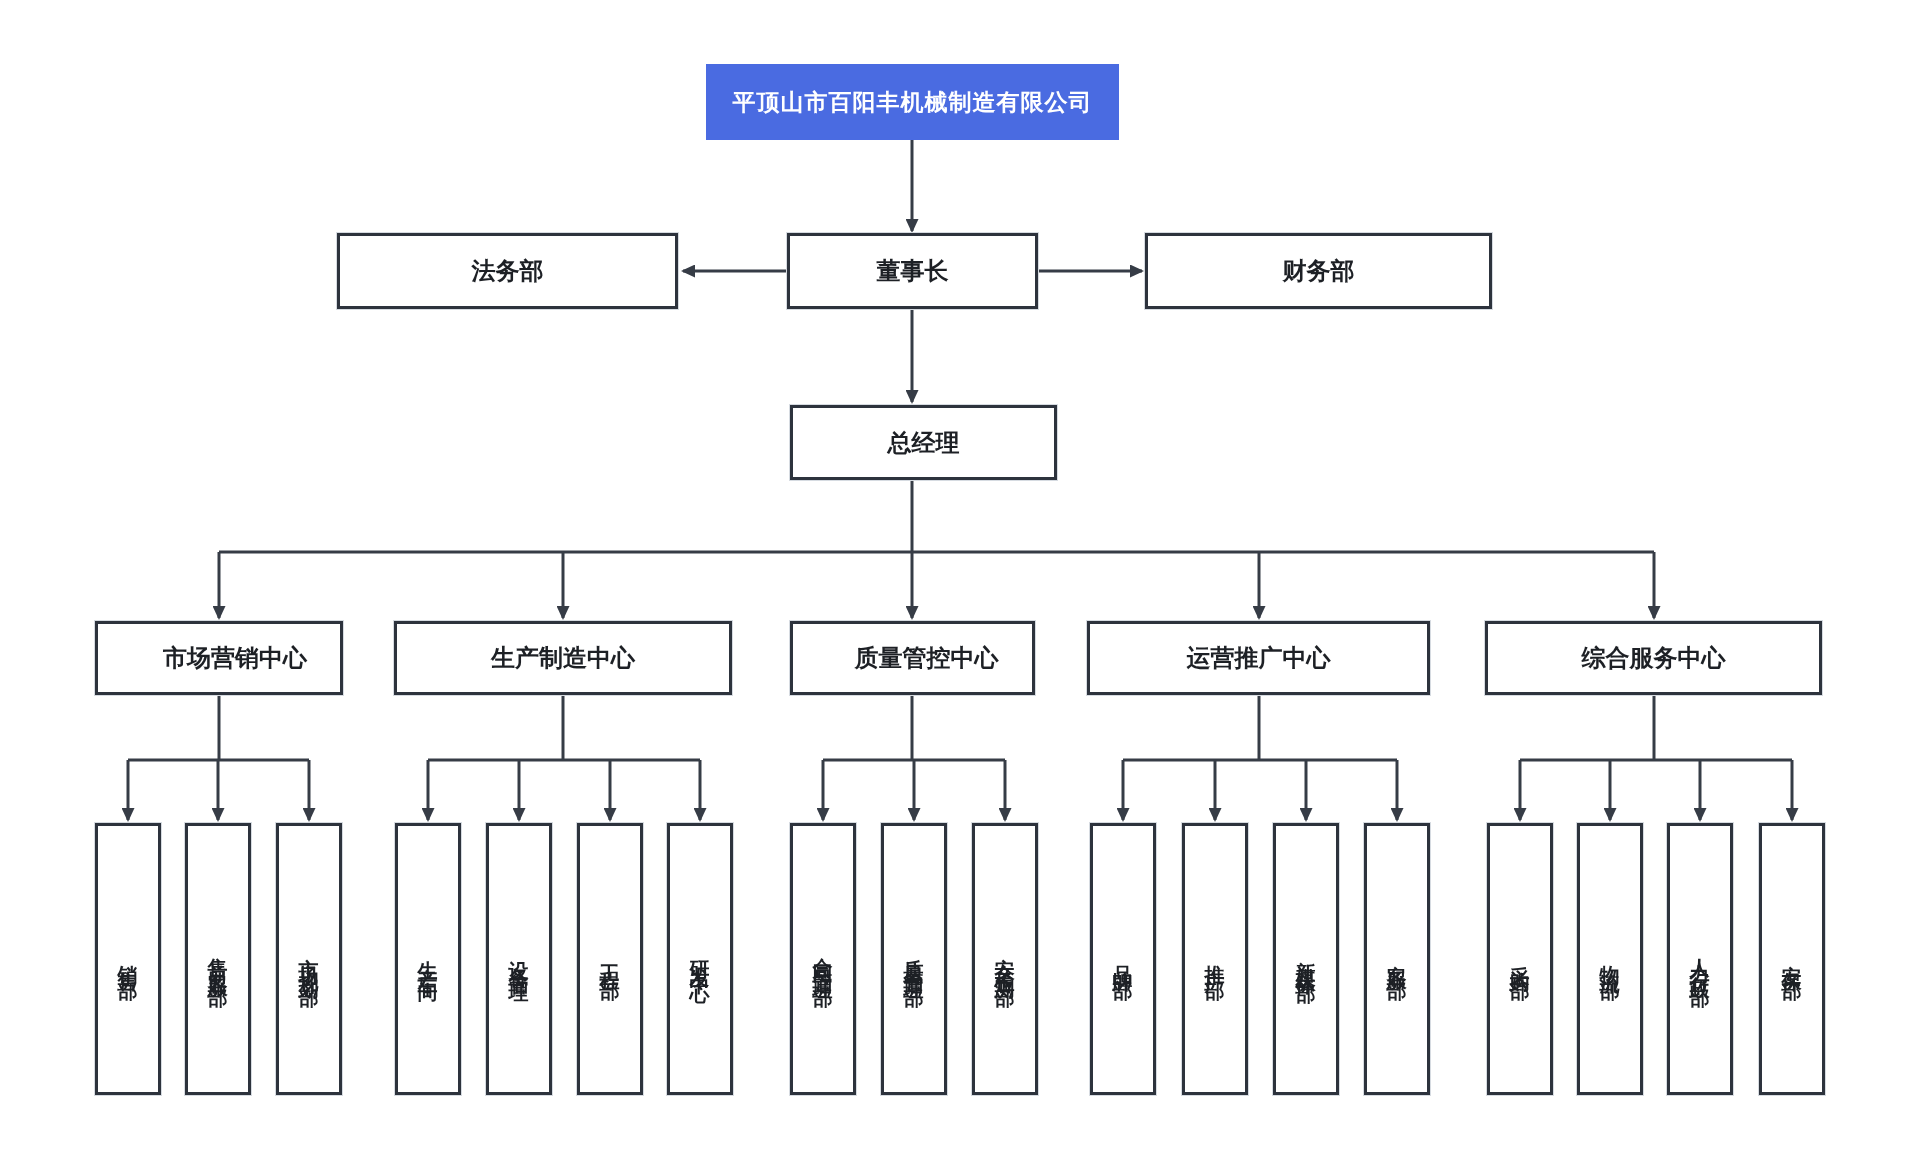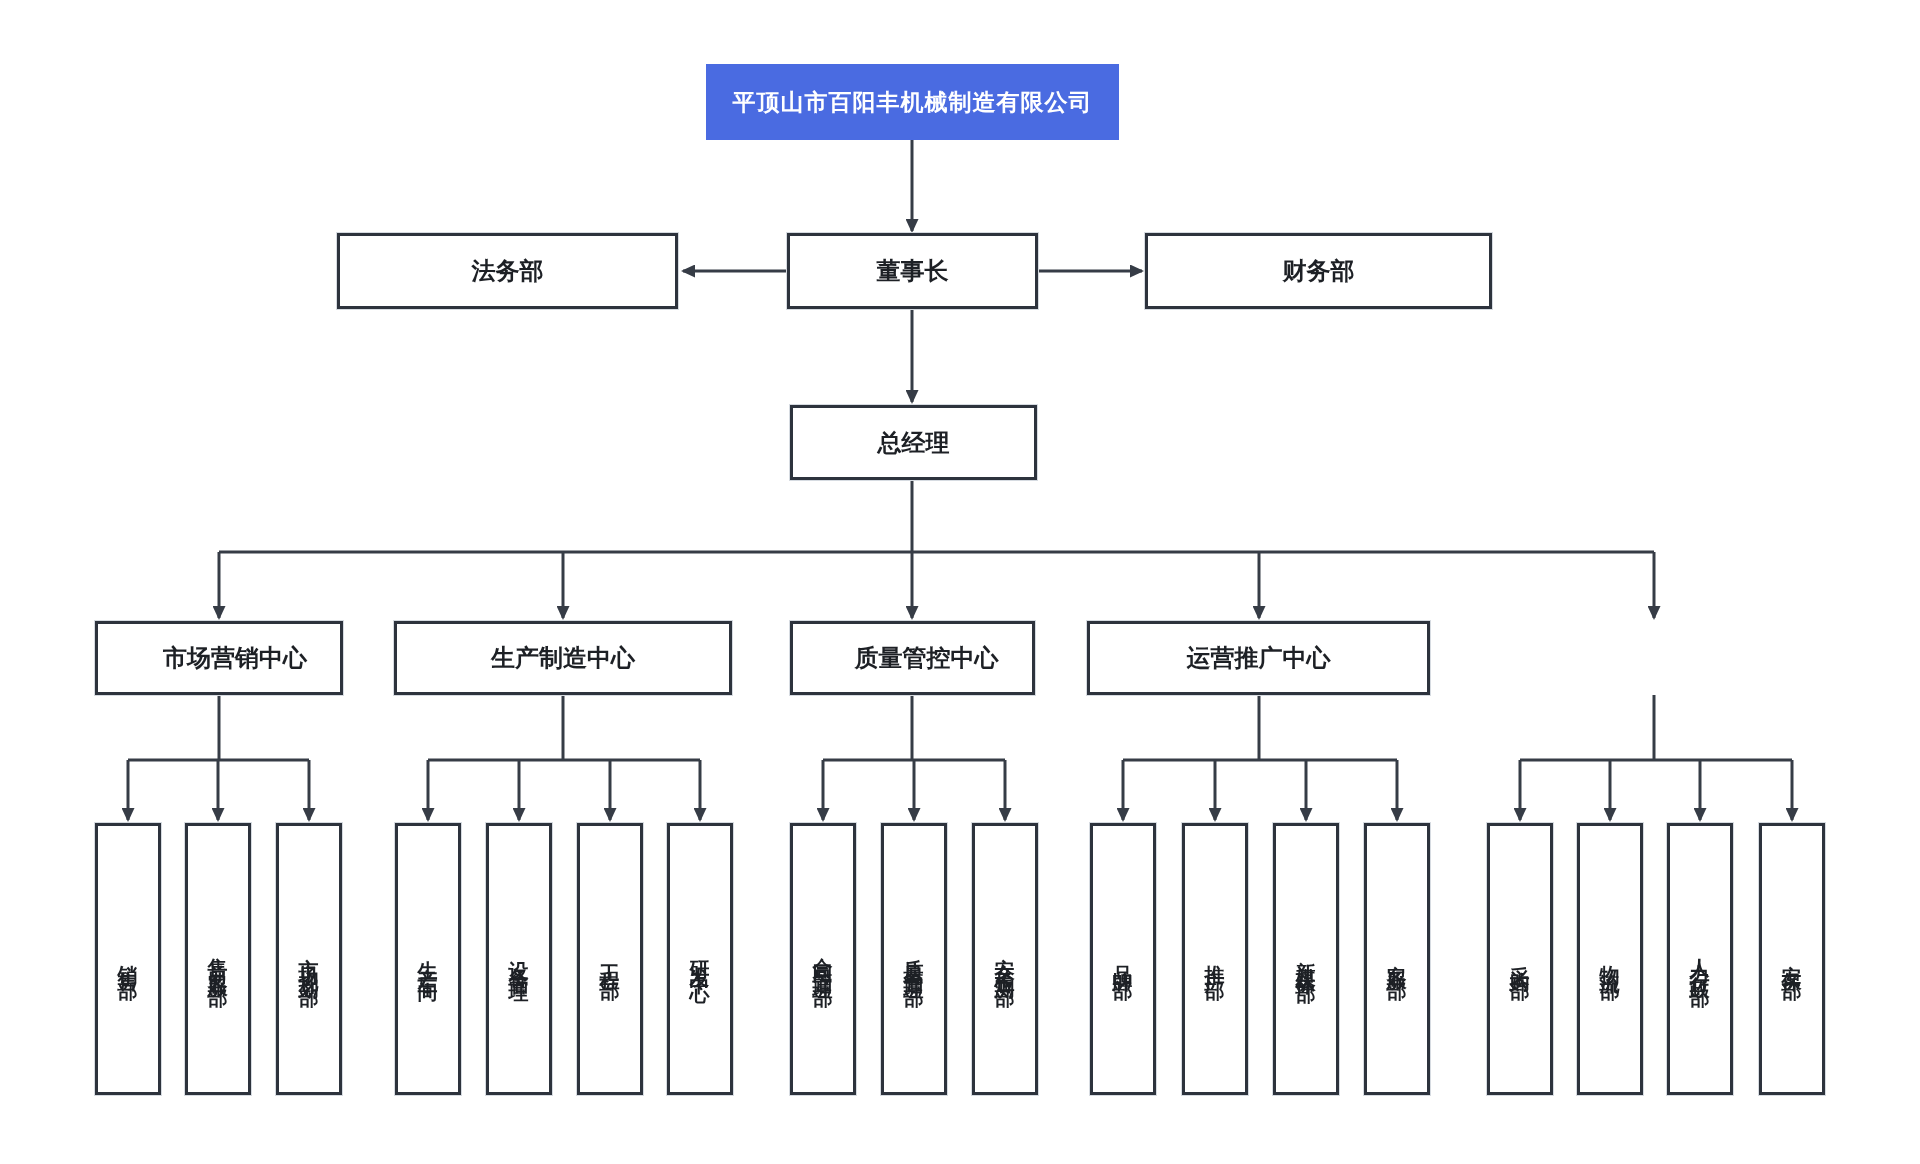--- a/index.html
+++ b/index.html
@@ -88,26 +88,27 @@
       <line x1="1792" y1="760" x2="1792" y2="820" marker-end="url(#arr)"></line>
     </g>
   </svg>
 
   <div class="node root" style="left:706px;top:64px;width:413px;height:76px;">平顶山市百阳丰机械制造有限公司</div>
 
   <div class="node mid" style="left:337px;top:233px;width:341px;height:76px;">法务部</div>
   <div class="node mid" style="left:1145px;top:233px;width:347px;height:76px;">财务部</div>
   <div class="node mid" style="left:787px;top:233px;width:251px;height:76px;">董事长</div>
 
-  <div class="node mid" style="left:790px;top:405px;width:247px;height:75px;font-family:Liberation Serif, serif;">总经理</div>
+  <div class="node mid" style="left:790px;top:405px;width:267px;height:75px;font-family:Liberation Serif, serif;">总经理</div>
 
   <div class="node mid" style="left:95px;top:621px;width:248px;height:74px;padding-left:32px;">市场营销中心</div>
   <div class="node mid" style="left:394px;top:621px;width:338px;height:74px;">生产制造中心</div>
   <div class="node mid" style="left:790px;top:621px;width:245px;height:74px;padding-left:28px;">质量管控中心</div>
   <div class="node mid" style="left:1087px;top:621px;width:343px;height:74px;">运营推广中心</div>
+  <div class="node mid" style="left:1485px;top:621px;width:337px;height:74px;">综合服务中心</div>
 
   <div class="node dept-box" style="left:95px;top:823px;">
       <span class="vtext">销售部</span>
     </div>
   <div class="node dept-box" style="left:185px;top:823px;">
       <span class="vtext">售前客服部</span>
     </div>
   <div class="node dept-box" style="left:276px;top:823px;">
       <span class="vtext">市场规划部</span>
     </div>

